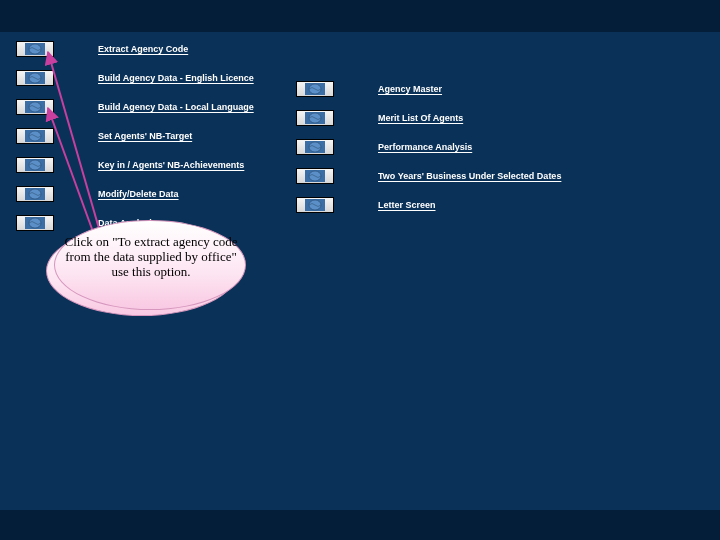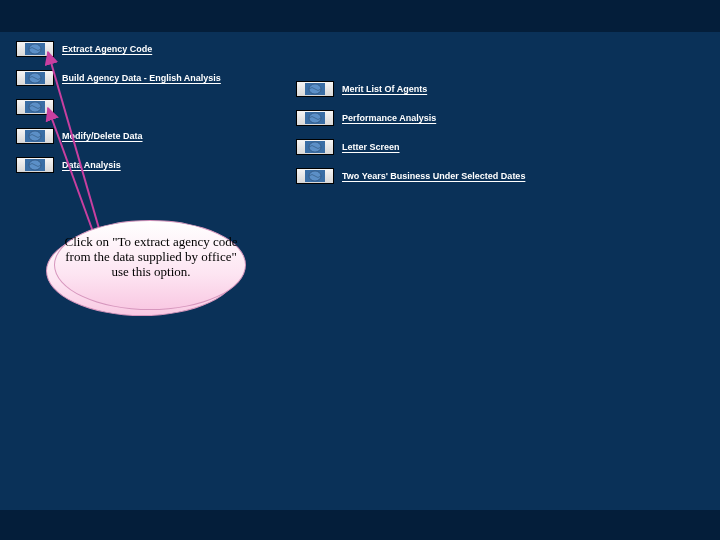--- a/index.html
+++ b/index.html
@@ -15,20 +15,21 @@
   .bot-bar { position: absolute; bottom: 0; left: 0; right: 0; height: 30px; background: #041e3a; }
   .columns { position: relative; display: flex; padding: 8px 0 0 16px; }
   .col { display: flex; flex-direction: column; }
   .col-left { width: 280px; }
   .col-right { width: 300px; margin-left: 0; padding-top: 40px; }
   .row {
     display: flex;
     align-items: center;
     margin-bottom: 11px;
     height: 18px;
+    gap: 36px;
   }
   .row .btn {
     width: 38px; height: 16px;
     border: 1px solid #000;
     background: linear-gradient(to bottom, #f5f5f5, #d8d8d8);
     display: inline-flex;
     align-items: center;
     justify-content: center;
     margin-right: 8px;
     box-sizing: border-box;
@@ -88,30 +89,51 @@
       <span class="label">Extract Agency Code</span>
     </div>
     <div class="row">
       <span class="btn">
         <svg width="20" height="12" viewBox="0 0 20 12">
             <rect x="0" y="0" width="20" height="12" fill="#3a6ea5"></rect>
             <ellipse cx="10" cy="6" rx="6" ry="5" fill="#5b8fc7" stroke="#2a4a70" stroke-width="0.6"></ellipse>
             <path d="M4 6 Q7 3 10 6 Q13 9 16 6" stroke="#355d85" stroke-width="0.7" fill="none"></path>
           </svg>
       </span>
-      <span class="label">Build  Agency Data - English Analysis</span>
-    </div>
-    <div class="row">
-      <span class="btn">
-        <svg width="20" height="12" viewBox="0 0 20 12">
-            <rect x="0" y="0" width="20" height="12" fill="#3a6ea5"></rect>
-            <ellipse cx="10" cy="6" rx="6" ry="5" fill="#5b8fc7" stroke="#2a4a70" stroke-width="0.6"></ellipse>
-            <path d="M4 6 Q7 3 10 6 Q13 9 16 6" stroke="#355d85" stroke-width="0.7" fill="none"></path>
-          </svg>
-      </span>
+      <span class="label">Build  Agency Data - English Licence</span>
+    </div>
+    <div class="row">
+      <span class="btn">
+        <svg width="20" height="12" viewBox="0 0 20 12">
+            <rect x="0" y="0" width="20" height="12" fill="#3a6ea5"></rect>
+            <ellipse cx="10" cy="6" rx="6" ry="5" fill="#5b8fc7" stroke="#2a4a70" stroke-width="0.6"></ellipse>
+            <path d="M4 6 Q7 3 10 6 Q13 9 16 6" stroke="#355d85" stroke-width="0.7" fill="none"></path>
+          </svg>
+      </span>
+      <span class="label">Build Agency Data - Local Language</span>
+    </div>
+    <div class="row">
+      <span class="btn">
+        <svg width="20" height="12" viewBox="0 0 20 12">
+            <rect x="0" y="0" width="20" height="12" fill="#3a6ea5"></rect>
+            <ellipse cx="10" cy="6" rx="6" ry="5" fill="#5b8fc7" stroke="#2a4a70" stroke-width="0.6"></ellipse>
+            <path d="M4 6 Q7 3 10 6 Q13 9 16 6" stroke="#355d85" stroke-width="0.7" fill="none"></path>
+          </svg>
+      </span>
+      <span class="label">Set  Agents' NB-Target</span>
+    </div>
+    <div class="row">
+      <span class="btn">
+        <svg width="20" height="12" viewBox="0 0 20 12">
+            <rect x="0" y="0" width="20" height="12" fill="#3a6ea5"></rect>
+            <ellipse cx="10" cy="6" rx="6" ry="5" fill="#5b8fc7" stroke="#2a4a70" stroke-width="0.6"></ellipse>
+            <path d="M4 6 Q7 3 10 6 Q13 9 16 6" stroke="#355d85" stroke-width="0.7" fill="none"></path>
+          </svg>
+      </span>
+      <span class="label">Key in / Agents' NB-Achievements</span>
     </div>
     <div class="row">
       <span class="btn">
         <svg width="20" height="12" viewBox="0 0 20 12">
             <rect x="0" y="0" width="20" height="12" fill="#3a6ea5"></rect>
             <ellipse cx="10" cy="6" rx="6" ry="5" fill="#5b8fc7" stroke="#2a4a70" stroke-width="0.6"></ellipse>
             <path d="M4 6 Q7 3 10 6 Q13 9 16 6" stroke="#355d85" stroke-width="0.7" fill="none"></path>
           </svg>
       </span>
       <span class="label">Modify/Delete Data</span>
@@ -130,51 +152,61 @@
 
   <div class="col col-right">
     <div class="row">
       <span class="btn">
         <svg width="20" height="12" viewBox="0 0 20 12">
             <rect x="0" y="0" width="20" height="12" fill="#3a6ea5"></rect>
             <ellipse cx="10" cy="6" rx="6" ry="5" fill="#5b8fc7" stroke="#2a4a70" stroke-width="0.6"></ellipse>
             <path d="M4 6 Q7 3 10 6 Q13 9 16 6" stroke="#355d85" stroke-width="0.7" fill="none"></path>
           </svg>
       </span>
+      <span class="label">Agency Master</span>
+    </div>
+    <div class="row">
+      <span class="btn">
+        <svg width="20" height="12" viewBox="0 0 20 12">
+            <rect x="0" y="0" width="20" height="12" fill="#3a6ea5"></rect>
+            <ellipse cx="10" cy="6" rx="6" ry="5" fill="#5b8fc7" stroke="#2a4a70" stroke-width="0.6"></ellipse>
+            <path d="M4 6 Q7 3 10 6 Q13 9 16 6" stroke="#355d85" stroke-width="0.7" fill="none"></path>
+          </svg>
+      </span>
       <span class="label">Merit List Of Agents</span>
     </div>
     <div class="row">
       <span class="btn">
         <svg width="20" height="12" viewBox="0 0 20 12">
             <rect x="0" y="0" width="20" height="12" fill="#3a6ea5"></rect>
             <ellipse cx="10" cy="6" rx="6" ry="5" fill="#5b8fc7" stroke="#2a4a70" stroke-width="0.6"></ellipse>
             <path d="M4 6 Q7 3 10 6 Q13 9 16 6" stroke="#355d85" stroke-width="0.7" fill="none"></path>
           </svg>
       </span>
       <span class="label">Performance Analysis</span>
     </div>
     <div class="row">
       <span class="btn">
         <svg width="20" height="12" viewBox="0 0 20 12">
             <rect x="0" y="0" width="20" height="12" fill="#3a6ea5"></rect>
             <ellipse cx="10" cy="6" rx="6" ry="5" fill="#5b8fc7" stroke="#2a4a70" stroke-width="0.6"></ellipse>
             <path d="M4 6 Q7 3 10 6 Q13 9 16 6" stroke="#355d85" stroke-width="0.7" fill="none"></path>
           </svg>
       </span>
+      <span class="label">Two Years' Business Under Selected Dates</span>
+    </div>
+    <div class="row">
+      <span class="btn">
+        <svg width="20" height="12" viewBox="0 0 20 12">
+            <rect x="0" y="0" width="20" height="12" fill="#3a6ea5"></rect>
+            <ellipse cx="10" cy="6" rx="6" ry="5" fill="#5b8fc7" stroke="#2a4a70" stroke-width="0.6"></ellipse>
+            <path d="M4 6 Q7 3 10 6 Q13 9 16 6" stroke="#355d85" stroke-width="0.7" fill="none"></path>
+          </svg>
+      </span>
       <span class="label">Letter Screen</span>
-    </div>
-    <div class="row">
-      <span class="btn">
-        <svg width="20" height="12" viewBox="0 0 20 12">
-            <rect x="0" y="0" width="20" height="12" fill="#3a6ea5"></rect>
-            <ellipse cx="10" cy="6" rx="6" ry="5" fill="#5b8fc7" stroke="#2a4a70" stroke-width="0.6"></ellipse>
-            <path d="M4 6 Q7 3 10 6 Q13 9 16 6" stroke="#355d85" stroke-width="0.7" fill="none"></path>
-          </svg>
-      </span>
-      <span class="label">Two Years' Business Under Selected Dates</span>
     </div>
   </div>
 
 </div>
 
 <svg class="arrows" width="720" height="540">
   <defs>
     <marker id="ah" viewBox="0 0 10 10" refX="9" refY="5" markerWidth="7" markerHeight="7" orient="auto-start-reverse">
       <path d="M 0 0 L 10 5 L 0 10 Z" fill="#c83fa0"></path>
     </marker>

